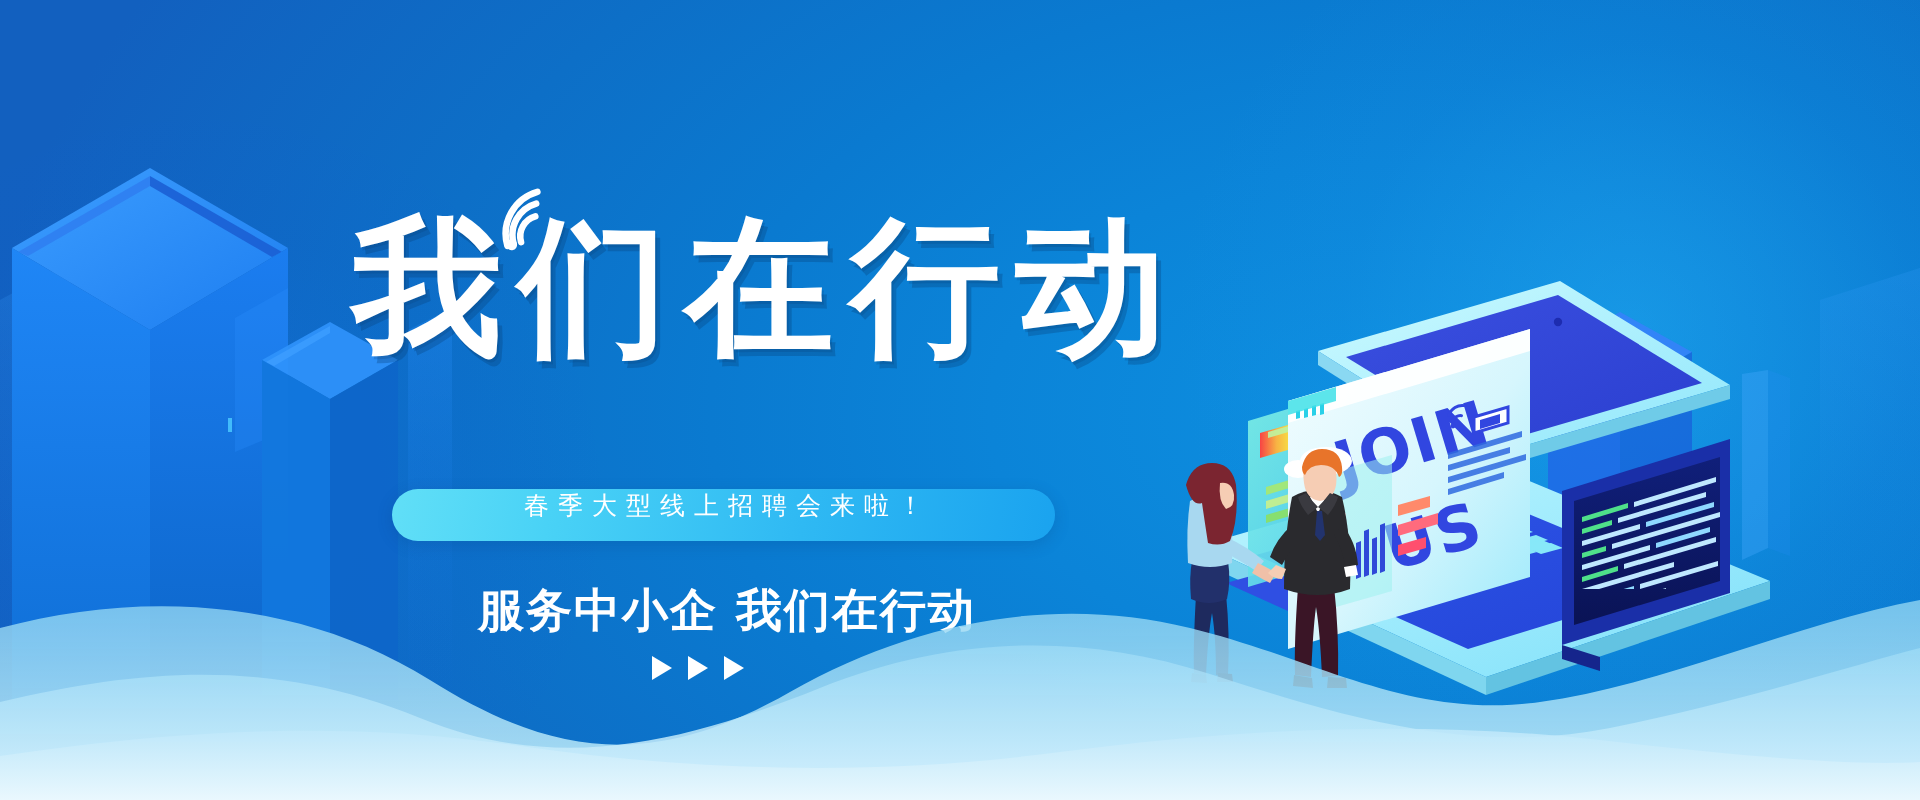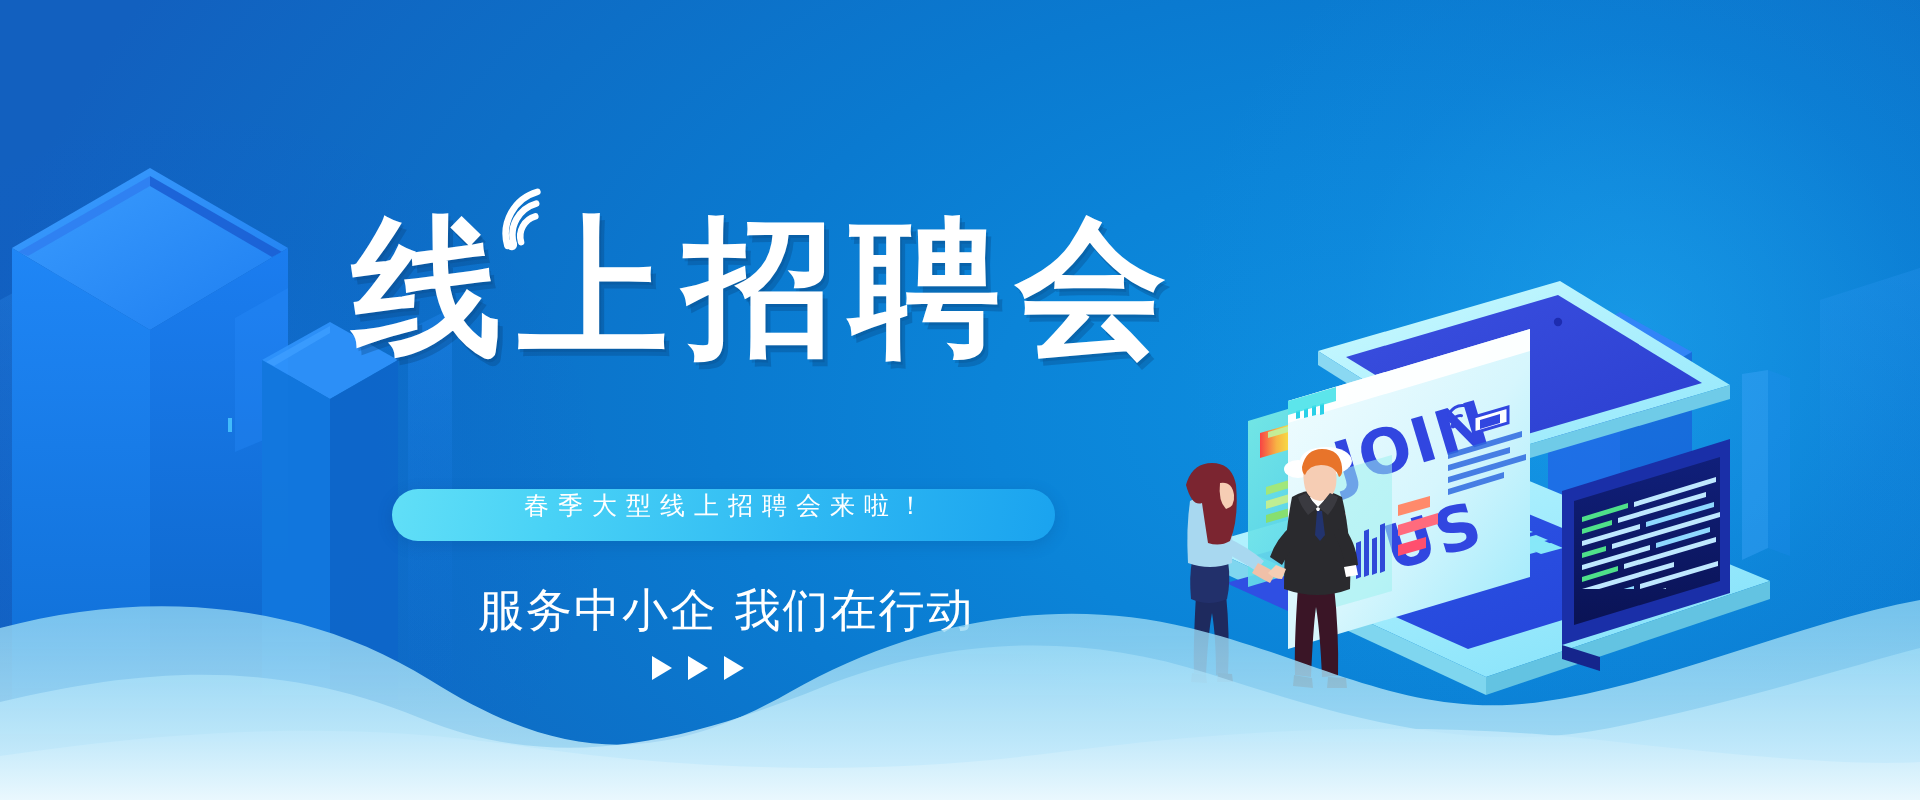--- a/index.html
+++ b/index.html
@@ -92,21 +92,21 @@
     font-family: "DejaVu Sans", "Liberation Sans", sans-serif;
   }
 
   
   .tagline {
     position: absolute;
     left: 478px;
     top: 580px;
     color: #ffffff;
     font-size: 46px;
-    font-weight: 400;
+    font-weight: 700;
     letter-spacing: 2px;
     white-space: nowrap;
     font-family: "DejaVu Sans", "Liberation Sans", sans-serif;
   }
 
   
   .arrows {
     position: absolute;
     left: 652px;
     top: 656px;
@@ -193,21 +193,21 @@
     </g>
 
     <polygon points="1742,374 1768,370 1768,548 1742,560" fill="#49a8ff" opacity="0.35"></polygon>
     <polygon points="1768,370 1790,378 1790,556 1768,548" fill="#2b8ef5" opacity="0.22"></polygon>
 
     <polygon points="1820,300 1920,268 1920,700 1820,700" fill="url(#twrFade2)" opacity="0.5"></polygon>
   </svg>
 
   <div class="headline-wrap">
     <div class="title-row">
-      <div class="main-title">线上招聘会</div>
+      <div class="main-title">我们在行动</div>
       <svg class="wifi-badge" viewBox="0 0 64 64">
         <g fill="none" stroke="#ffffff" stroke-linecap="round" stroke-width="6">
           <path d="M12 50 A40 40 0 0 1 52 10" opacity="1"></path>
           <path d="M18 50 A30 30 0 0 1 48 20" opacity="1"></path>
           <path d="M25 50 A19 19 0 0 1 44 31" opacity="1"></path>
         </g>
         <circle cx="16" cy="50" r="5" fill="#ffffff"></circle>
       </svg>
     </div>
   </div>

